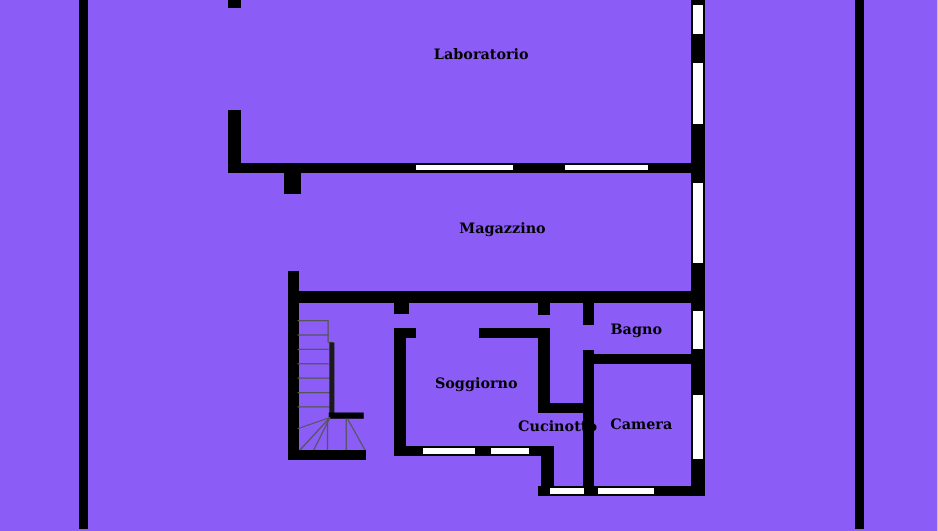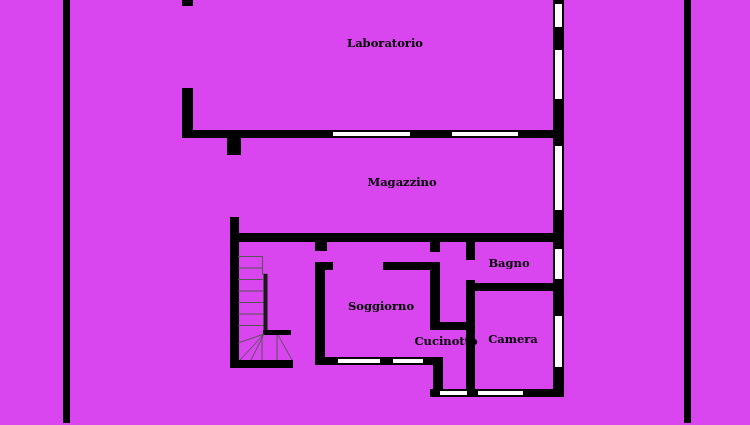--- a/index.html
+++ b/index.html
@@ -4,21 +4,21 @@
 <style>
   html, body {
     margin: 0;
     padding: 0;
     background: #ffffff;
   }
   #stage {
     position: relative;
     width: 750px;
     height: 425px;
-    background: #d946ef;
+    background: #8b5cf6;
     overflow: hidden;
     font-family: "DejaVu Serif", serif;
   }
   svg { display: block; }
   .room-label {
     font-family: "DejaVu Serif", "Liberation Serif", serif;
     font-weight: bold;
     font-size: 11.5px;
     fill: #000000;
   }

